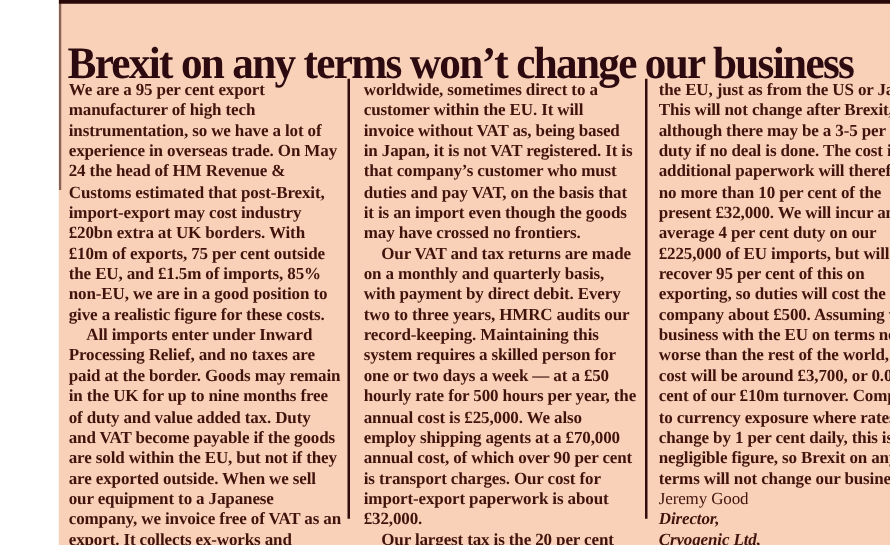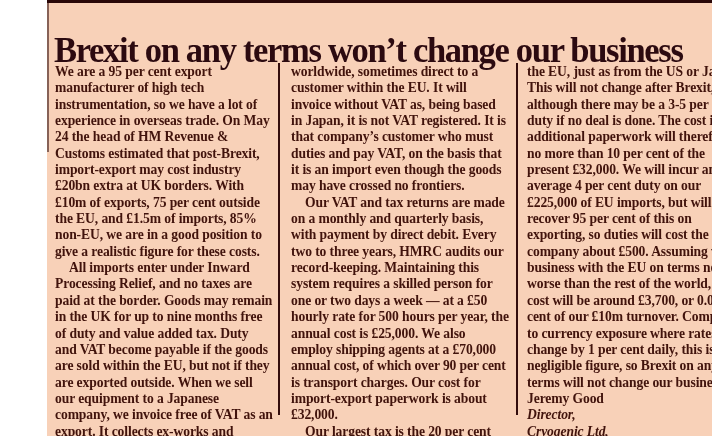--- a/index.html
+++ b/index.html
@@ -49,21 +49,21 @@
   .col-1 { left:8px;   width:218px; }
   .col-2 { left:244px; width:218px; }
   .col-3 { left:480px; width:222px; }
   .col-rule {
     position:absolute; top:0;
     width:2px; height:352px;
     background:#330d0d;
   }
   .rule-1 { left:231px; }
   .rule-2 { left:469px; }
-  .sig-name { font-weight:bold; font-style:normal; }
+  .sig-name { font-weight:normal; font-style:normal; }
   .sig-line { font-style:italic; display:block; }
 </style>
 </head>
 <body>
 
 <div class="page">
   <div class="top-edge"></div>
   <div class="left-edge"></div>
 
   <h1 class="headline">Brexit on any terms won’t change our business</h1>

